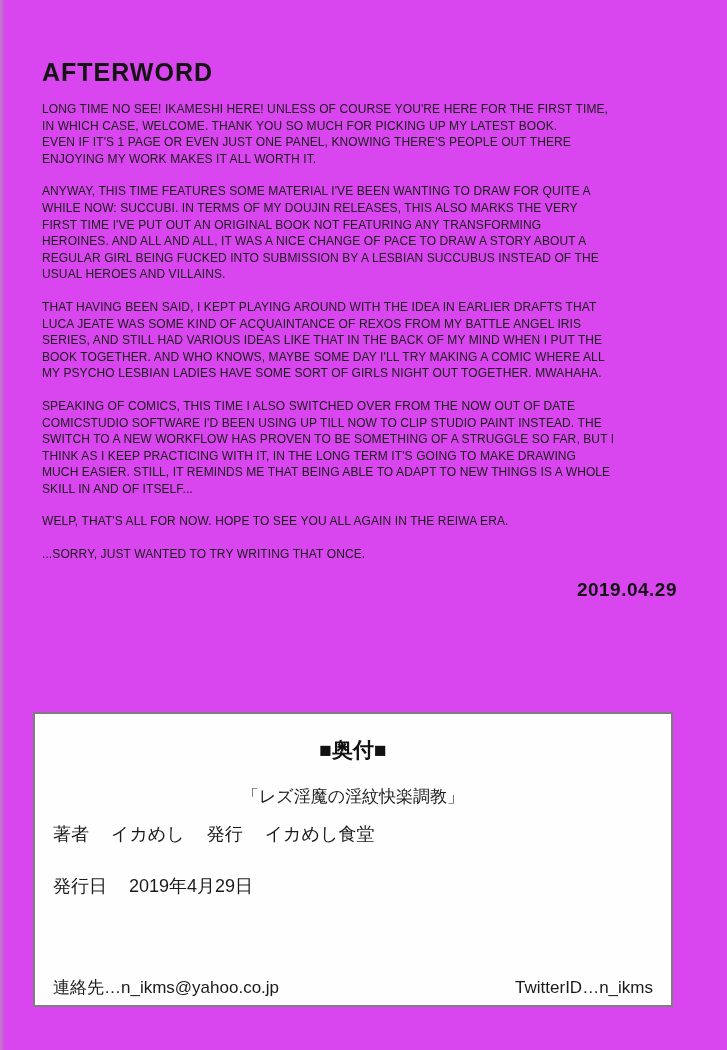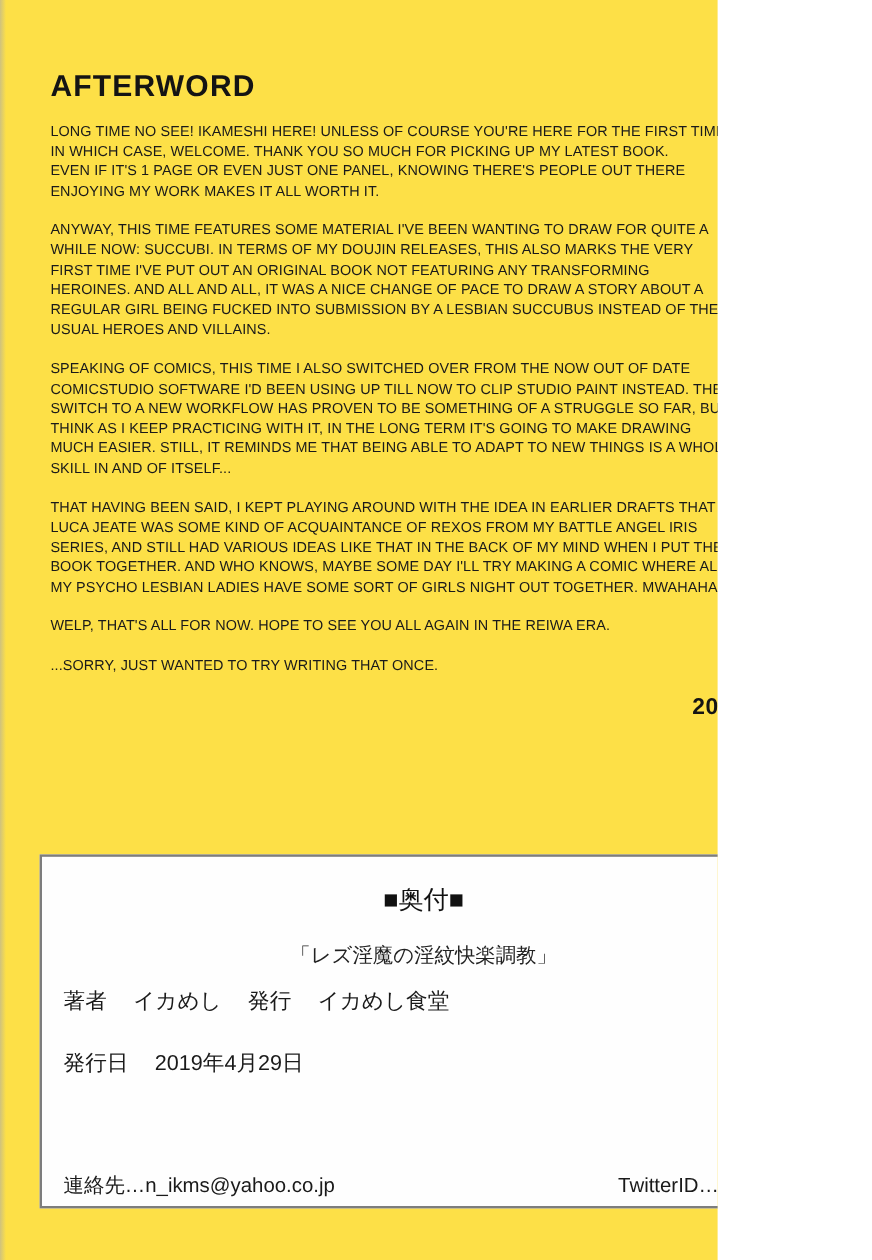--- a/index.html
+++ b/index.html
@@ -2,23 +2,23 @@
 <html><head>
 <meta charset="utf-8">
 <style>
   html, body {
     margin: 0;
     padding: 0;
     background: #ffffff;
   }
   .page {
     position: relative;
-    width: 598px;
+    width: 727px;
     height: 1050px;
-    background: #fde047;
+    background: #d946ef;
     font-family: "Liberation Sans", sans-serif;
     color: #1c1c1c;
     overflow: hidden;
   }
   .scan-edge {
     position: absolute;
     left: 0; top: 0; bottom: 0;
     width: 5px;
     background: linear-gradient(to right, rgba(170,170,170,0.55), rgba(255,255,255,0));
   }
@@ -61,21 +61,21 @@
     height: 291px;
     border: 2px solid #7d7d7d;
     background: #fefefe;
     box-sizing: content-box;
   }
   .c-heading {
     position: absolute;
     top: 22px; left: 0; right: 0;
     text-align: center;
     font-size: 21px;
-    font-weight: normal;
+    font-weight: bold;
     color: #111;
   }
   .c-title {
     position: absolute;
     top: 71px; left: 0; right: 0;
     text-align: center;
     font-size: 17px;
     color: #222;
   }
   .c-row {
@@ -104,31 +104,31 @@
     <p class="body-para">LONG TIME NO SEE! IKAMESHI HERE! UNLESS OF COURSE YOU'RE HERE FOR THE FIRST TIME,
 IN WHICH CASE, WELCOME. THANK YOU SO MUCH FOR PICKING UP MY LATEST BOOK.
 EVEN IF IT'S 1 PAGE OR EVEN JUST ONE PANEL, KNOWING THERE'S PEOPLE OUT THERE
 ENJOYING MY WORK MAKES IT ALL WORTH IT.</p>
     <p class="body-para">ANYWAY, THIS TIME FEATURES SOME MATERIAL I'VE BEEN WANTING TO DRAW FOR QUITE A
 WHILE NOW: SUCCUBI. IN TERMS OF MY DOUJIN RELEASES, THIS ALSO MARKS THE VERY
 FIRST TIME I'VE PUT OUT AN ORIGINAL BOOK NOT FEATURING ANY TRANSFORMING
 HEROINES. AND ALL AND ALL, IT WAS A NICE CHANGE OF PACE TO DRAW A STORY ABOUT A
 REGULAR GIRL BEING FUCKED INTO SUBMISSION BY A LESBIAN SUCCUBUS INSTEAD OF THE
 USUAL HEROES AND VILLAINS.</p>
+    <p class="body-para">THAT HAVING BEEN SAID, I KEPT PLAYING AROUND WITH THE IDEA IN EARLIER DRAFTS THAT
+LUCA JEATE WAS SOME KIND OF ACQUAINTANCE OF REXOS FROM MY BATTLE ANGEL IRIS
+SERIES, AND STILL HAD VARIOUS IDEAS LIKE THAT IN THE BACK OF MY MIND WHEN I PUT THE
+BOOK TOGETHER. AND WHO KNOWS, MAYBE SOME DAY I'LL TRY MAKING A COMIC WHERE ALL
+MY PSYCHO LESBIAN LADIES HAVE SOME SORT OF GIRLS NIGHT OUT TOGETHER. MWAHAHA.</p>
     <p class="body-para">SPEAKING OF COMICS, THIS TIME I ALSO SWITCHED OVER FROM THE NOW OUT OF DATE
 COMICSTUDIO SOFTWARE I'D BEEN USING UP TILL NOW TO CLIP STUDIO PAINT INSTEAD. THE
 SWITCH TO A NEW WORKFLOW HAS PROVEN TO BE SOMETHING OF A STRUGGLE SO FAR, BUT I
 THINK AS I KEEP PRACTICING WITH IT, IN THE LONG TERM IT'S GOING TO MAKE DRAWING
 MUCH EASIER. STILL, IT REMINDS ME THAT BEING ABLE TO ADAPT TO NEW THINGS IS A WHOLE
 SKILL IN AND OF ITSELF...</p>
-    <p class="body-para">THAT HAVING BEEN SAID, I KEPT PLAYING AROUND WITH THE IDEA IN EARLIER DRAFTS THAT
-LUCA JEATE WAS SOME KIND OF ACQUAINTANCE OF REXOS FROM MY BATTLE ANGEL IRIS
-SERIES, AND STILL HAD VARIOUS IDEAS LIKE THAT IN THE BACK OF MY MIND WHEN I PUT THE
-BOOK TOGETHER. AND WHO KNOWS, MAYBE SOME DAY I'LL TRY MAKING A COMIC WHERE ALL
-MY PSYCHO LESBIAN LADIES HAVE SOME SORT OF GIRLS NIGHT OUT TOGETHER. MWAHAHA.</p>
     <p class="body-para">WELP, THAT'S ALL FOR NOW. HOPE TO SEE YOU ALL AGAIN IN THE REIWA ERA.</p>
     <p class="body-para">...SORRY, JUST WANTED TO TRY WRITING THAT ONCE.</p>
 
     <div class="afterword-date">2019.04.29</div>
   </div>
 
   <div class="colophon">
     <div class="c-heading">■奥付■</div>
     <div class="c-title">「レズ淫魔の淫紋快楽調教」</div>
 

